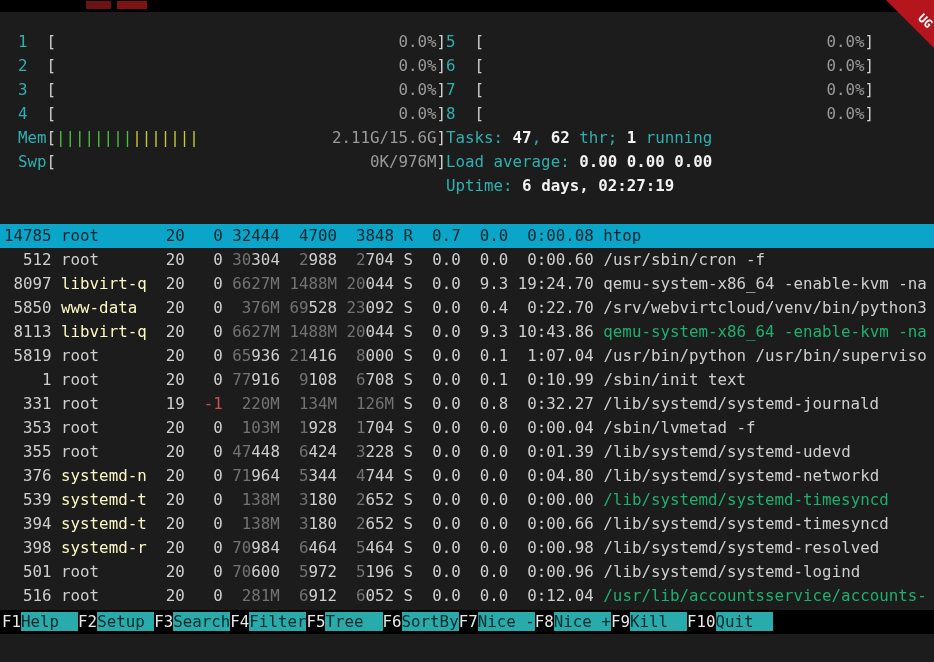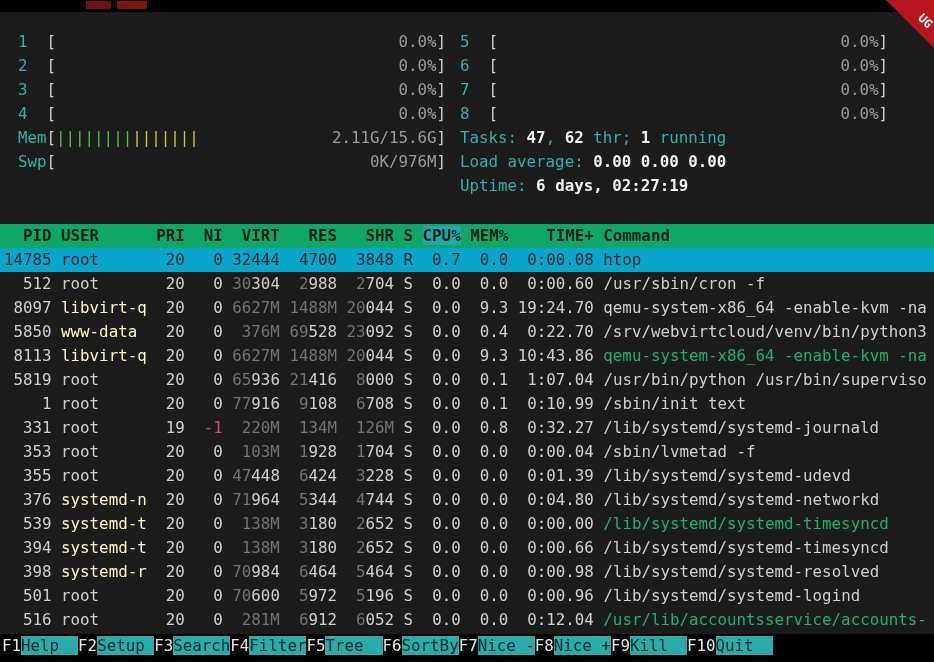--- a/index.html
+++ b/index.html
@@ -7,61 +7,60 @@
   .screen{position:relative;width:934px;height:662px;background:#1c1c1c;overflow:hidden;
     font-family:"DejaVu Sans Mono",monospace;font-size:15.8px;line-height:24px;color:#cfcfcf}
   .topbar{height:12px;background:#000;position:relative}
   .seg{position:absolute;top:1px;height:8px;display:inline-block}
   .s1{left:86px;width:25px;background:#6b1313}
   .s2{left:117px;width:30px;background:#7c1414}
   .corner{position:absolute;top:0;right:0;width:0;height:0;
     border-top:48px solid #b5161d;border-left:48px solid transparent;z-index:5}
   .corner-text{position:absolute;top:9px;right:2px;z-index:6;color:#fff;font-weight:bold;
     font-size:12px;transform:rotate(45deg)}
-  .meters{display:flex;margin-top:18px;padding-left:18px;gap:14px}
+  .meters{display:flex;margin-top:18px;padding-left:18px;gap:0}
   .mcol{white-space:pre}
   .mline,.sline{height:24px;white-space:pre}
   .cyan{color:#2fb0b0}
   .dim{color:#9a9a9a}
   .fg{color:#cfcfcf}
   .bw{color:#f2f2f2;font-weight:bold}
   .blue{color:#737373}
   .green{color:#1db06e}
   .red{color:#cf5050}
   .dimuser{color:#fef9c3}
   .bar-used{color:#49c23c}
   .bar-cache{color:#c9c931}
   .table{margin-top:26px}
   .header{background:#10a667;color:#062018;font-weight:bold;white-space:pre;height:24px;padding-left:4px}
   .header .sort{background:#21a8a8}
   .row{white-space:pre;height:24px;padding-left:4px}
   .row.selected{background:#0ba5c9}
   .row.selected span{color:#03272e !important}
-  .fbar{margin-top:2px;background:#000;white-space:pre;height:40px;line-height:24px;padding-left:2px}
+  .fbar{margin-top:2px;background:#000;white-space:pre;height:24px;line-height:24px;padding-left:2px}
   .fk .key{color:#e8e8e8}
   .fk .lbl{background:#2aabab;color:#002b2b}
 </style>
 </head>
 <body>
 
 <div class="screen">
   <div class="topbar">
     <span class="seg s1"></span>
     <span class="seg s2"></span>
   </div>
   <div class="corner"></div>
   <div class="corner-text">UG</div>
 
   <div class="meters">
     <div class="mcol" id="mleft"><div class="mline"><span class="cyan">1  </span><span class="fg">[</span><span class="dim">                                    0.0%</span><span class="fg">]</span></div><div class="mline"><span class="cyan">2  </span><span class="fg">[</span><span class="dim">                                    0.0%</span><span class="fg">]</span></div><div class="mline"><span class="cyan">3  </span><span class="fg">[</span><span class="dim">                                    0.0%</span><span class="fg">]</span></div><div class="mline"><span class="cyan">4  </span><span class="fg">[</span><span class="dim">                                    0.0%</span><span class="fg">]</span></div><div class="mline"><span class="cyan">Mem</span><span class="fg">[</span><span class="bar-used">||||||||</span><span class="bar-cache">|||||||</span><span class="dim">              2.11G/15.6G</span><span class="fg">]</span></div><div class="mline"><span class="cyan">Swp</span><span class="fg">[</span><span class="dim">                                 0K/976M</span><span class="fg">]</span></div></div>
     <div class="mcol" id="mright"><div class="mline"><span class="cyan">5  </span><span class="fg">[</span><span class="dim">                                    0.0%</span><span class="fg">]</span></div><div class="mline"><span class="cyan">6  </span><span class="fg">[</span><span class="dim">                                    0.0%</span><span class="fg">]</span></div><div class="mline"><span class="cyan">7  </span><span class="fg">[</span><span class="dim">                                    0.0%</span><span class="fg">]</span></div><div class="mline"><span class="cyan">8  </span><span class="fg">[</span><span class="dim">                                    0.0%</span><span class="fg">]</span></div><div class="sline"><span class="cyan">Tasks: </span><span class="bw">47</span><span class="cyan">, </span><span class="bw">62</span><span class="cyan"> thr; </span><span class="bw">1</span><span class="cyan"> running</span></div><div class="sline"><span class="cyan">Load average: </span><span class="bw">0.00 </span><span class="bw">0.00 </span><span class="bw">0.00</span></div><div class="sline"><span class="cyan">Uptime: </span><span class="bw">6 days, 02:27:19</span></div></div>
   </div>
 
   <div class="table">
-    <div class="header" id="thead"><span>  PID</span> <span>USER     </span> <span>PRI</span> <span> NI</span> <span> VIRT</span> <span>  RES</span> <span>  SHR</span> <span>S</span> <span class="sort">CPU%</span> <span>MEM%</span> <span>   TIME+</span> <span>Command</span></div>
     <div id="tbody">
         <div class="row selected"><span class="fg">14785</span> <span class="fg">root     </span> <span class="fg"> 20</span> <span class="fg">  0</span> <span class="fg">32444</span> <span class="fg"> 4700</span> <span class="fg"> 3848</span> <span class="fg">R</span> <span class="fg"> 0.7</span> <span class="fg"> 0.0</span> <span class="fg"> 0:00.08</span> <span class="fg">htop</span></div>
         <div class="row"><span class="fg">  512</span> <span class="fg">root     </span> <span class="fg"> 20</span> <span class="fg">  0</span> <span class="blue">30</span><span class="fg">304</span> <span class="blue"> 2</span><span class="fg">988</span> <span class="blue"> 2</span><span class="fg">704</span> <span class="fg">S</span> <span class="fg"> 0.0</span> <span class="fg"> 0.0</span> <span class="fg"> 0:00.60</span> <span class="fg">/usr/sbin/cron -f</span></div>
         <div class="row"><span class="fg"> 8097</span> <span class="dimuser">libvirt-q</span> <span class="fg"> 20</span> <span class="fg">  0</span> <span class="blue">6627M</span> <span class="blue">1488M</span> <span class="blue">20</span><span class="fg">044</span> <span class="fg">S</span> <span class="fg"> 0.0</span> <span class="fg"> 9.3</span> <span class="fg">19:24.70</span> <span class="fg">qemu-system-x86_64 -enable-kvm -na</span></div>
         <div class="row"><span class="fg"> 5850</span> <span class="dimuser">www-data </span> <span class="fg"> 20</span> <span class="fg">  0</span> <span class="blue"> 376M</span> <span class="blue">69</span><span class="fg">528</span> <span class="blue">23</span><span class="fg">092</span> <span class="fg">S</span> <span class="fg"> 0.0</span> <span class="fg"> 0.4</span> <span class="fg"> 0:22.70</span> <span class="fg">/srv/webvirtcloud/venv/bin/python3</span></div>
         <div class="row"><span class="fg"> 8113</span> <span class="dimuser">libvirt-q</span> <span class="fg"> 20</span> <span class="fg">  0</span> <span class="blue">6627M</span> <span class="blue">1488M</span> <span class="blue">20</span><span class="fg">044</span> <span class="fg">S</span> <span class="fg"> 0.0</span> <span class="fg"> 9.3</span> <span class="fg">10:43.86</span> <span class="green">qemu-system-x86_64 -enable-kvm -na</span></div>
         <div class="row"><span class="fg"> 5819</span> <span class="fg">root     </span> <span class="fg"> 20</span> <span class="fg">  0</span> <span class="blue">65</span><span class="fg">936</span> <span class="blue">21</span><span class="fg">416</span> <span class="blue"> 8</span><span class="fg">000</span> <span class="fg">S</span> <span class="fg"> 0.0</span> <span class="fg"> 0.1</span> <span class="fg"> 1:07.04</span> <span class="fg">/usr/bin/python /usr/bin/superviso</span></div>
         <div class="row"><span class="fg">    1</span> <span class="fg">root     </span> <span class="fg"> 20</span> <span class="fg">  0</span> <span class="blue">77</span><span class="fg">916</span> <span class="blue"> 9</span><span class="fg">108</span> <span class="blue"> 6</span><span class="fg">708</span> <span class="fg">S</span> <span class="fg"> 0.0</span> <span class="fg"> 0.1</span> <span class="fg"> 0:10.99</span> <span class="fg">/sbin/init text</span></div>
         <div class="row"><span class="fg">  331</span> <span class="fg">root     </span> <span class="fg"> 19</span> <span class="red"> -1</span> <span class="blue"> 220M</span> <span class="blue"> 134M</span> <span class="blue"> 126M</span> <span class="fg">S</span> <span class="fg"> 0.0</span> <span class="fg"> 0.8</span> <span class="fg"> 0:32.27</span> <span class="fg">/lib/systemd/systemd-journald</span></div>
         <div class="row"><span class="fg">  353</span> <span class="fg">root     </span> <span class="fg"> 20</span> <span class="fg">  0</span> <span class="blue"> 103M</span> <span class="blue"> 1</span><span class="fg">928</span> <span class="blue"> 1</span><span class="fg">704</span> <span class="fg">S</span> <span class="fg"> 0.0</span> <span class="fg"> 0.0</span> <span class="fg"> 0:00.04</span> <span class="fg">/sbin/lvmetad -f</span></div>

